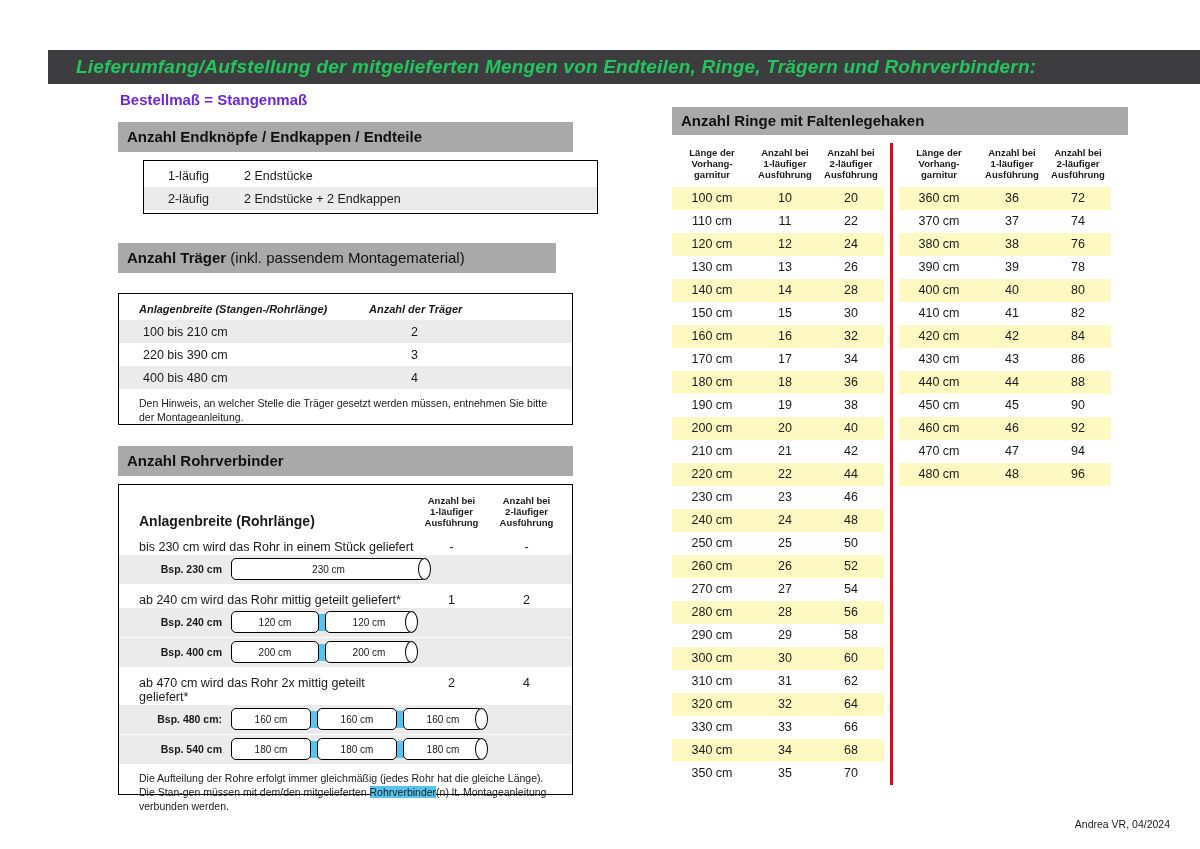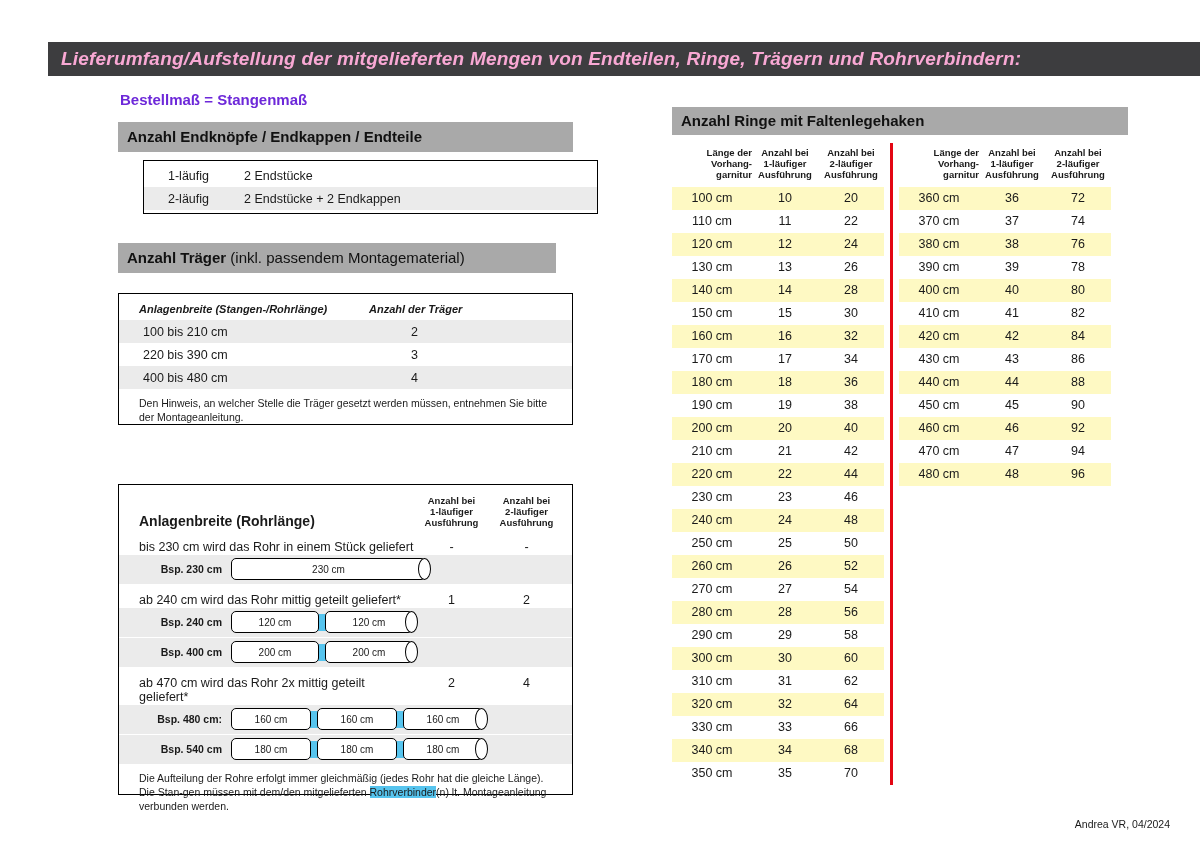--- a/index.html
+++ b/index.html
@@ -1,20 +1,20 @@
 <!DOCTYPE html>
 <html><head>
 <meta charset="utf-8">
 <style>
   *{margin:0;padding:0;box-sizing:border-box;}
   html,body{background:#fff;}
   body{width:1200px;height:849px;position:relative;font-family:"Liberation Sans",sans-serif;color:#1a1a1a;overflow:hidden;}
 
-  .topbar{position:absolute;left:48px;top:42px;width:1152px;height:34px;background:#3d3d3f;color:#f9a8d4;
-          font-size:19px;font-weight:bold;font-style:italic;line-height:34px;padding-left:13px;letter-spacing:.2px;white-space:nowrap;}
+  .topbar{position:absolute;left:48px;top:50px;width:1152px;height:34px;background:#3d3d3f;color:#22c55e;
+          font-size:19px;font-weight:bold;font-style:italic;line-height:34px;padding-left:28px;letter-spacing:.2px;white-space:nowrap;}
 
   .leftcol{position:absolute;left:118px;top:0;width:455px;height:849px;}
   .red-sub{position:absolute;top:91px;left:2px;color:#6d28d9;font-weight:bold;font-size:15px;}
 
   .graybar{background:#a9a9a9;height:30px;line-height:30px;padding-left:9px;font-size:15px;font-weight:bold;color:#111;white-space:nowrap;}
   .graybar .n{font-weight:normal;}
   .gb1{position:absolute;top:122px;left:0;width:455px;}
   .gb2{position:absolute;top:243px;left:0;width:438px;}
   .gb3{position:absolute;top:446px;left:0;width:455px;}
 
@@ -47,21 +47,21 @@
   .rod-conn{width:16px;height:17px;background:#56c4ee;margin:0 -5px;z-index:0;}
   .rod-end{width:13px;height:22px;border:1.5px solid #000;border-radius:50%;background:#fff;margin-left:-8px;z-index:2;}
   .r-note{font-size:10.5px;padding:7px 12px 0 20px;line-height:1.35;}
   .hl{background:#56c4ee;}
 
   .rightcol{position:absolute;left:672px;top:107px;width:456px;}
   .gbr{height:28px;line-height:28px;}
   .ring-wrap{display:flex;margin-top:8px;align-items:stretch;}
   .ringtab{border-collapse:collapse;width:212px;height:min-content;}
   .ringtab th{width:66px;text-align:center;font-size:9.5px;font-weight:bold;white-space:pre-line;line-height:1.18;padding:4px 0 6px 0;vertical-align:bottom;}
-  .ringtab th:first-child{width:80px;text-align:right;}
+  .ringtab th:first-child{width:80px;}
   .ringtab td{height:23px;text-align:center;font-size:12.5px;}
   .ringtab tr.shade{background:#fef9c3;padding-left:6px;}
   .tab2{align-self:flex-start;}
   .red-divider{width:3px;background:#e30613;margin:0 6px;}
 
   .footer{position:absolute;right:30px;top:818px;font-size:10.5px;}
 </style>
 </head>
 <body>
 
@@ -103,20 +103,21 @@
           <div class="tr-v">3</div>
         </div>
         <div class="kv-row shade">
           <div class="tr-label">400 bis 480 cm</div>
           <div class="tr-v">4</div>
         </div>
       </div>
     <div class="t-note">Den Hinweis, an welcher Stelle die Träger gesetzt werden müssen, entnehmen Sie bitte der Montageanleitung.</div>
   </div>
 
+  <div class="graybar gb3">Anzahl Rohrverbinder</div>
   <div class="box box3">
     <div class="r-head">
       <div class="r-h1">Anlagenbreite (Rohrlänge)</div>
       <div class="r-col">Anzahl bei
 1-läufiger
 Ausführung</div>
       <div class="r-col">Anzahl bei
 2-läufiger
 Ausführung</div>
     </div>

